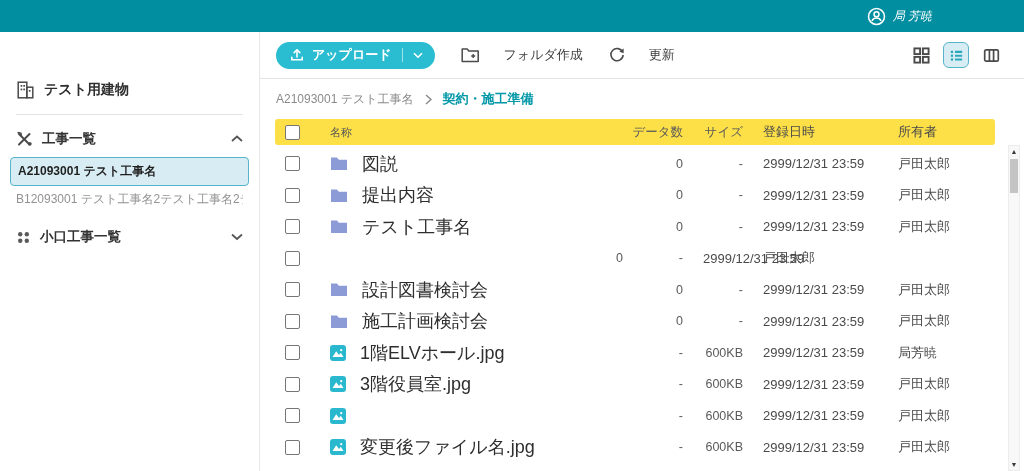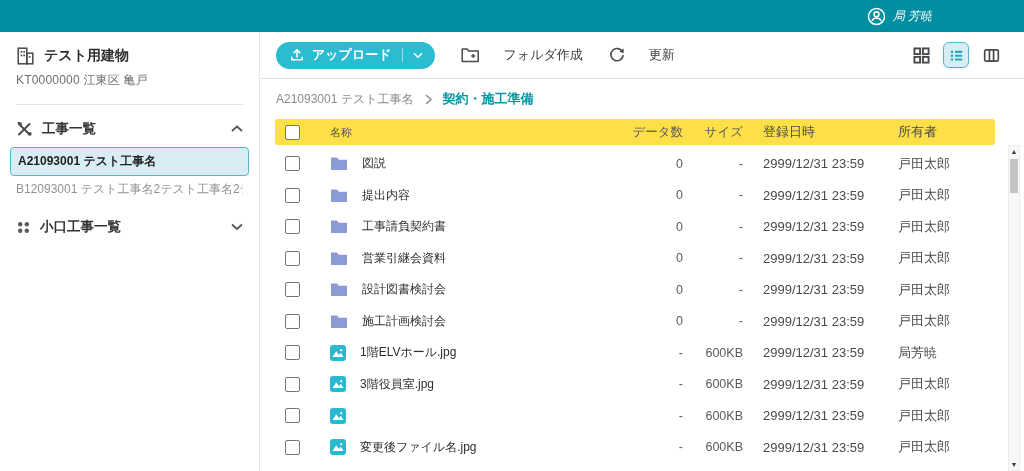--- a/index.html
+++ b/index.html
@@ -10,21 +10,21 @@
   .appbar { height:32px; background:#008EA0; display:flex; align-items:center;
     justify-content:flex-end; padding-right:92px;font-style:italic; }
   .userblock { display:flex; align-items:center; gap:7px; color:#fff; font-size:12px; }
 
   
   .content { display:flex; height:439px; }
   .sidebar { width:260px; border-right:1px solid #e8e8e8; background:#fff; flex:none; }
   .main { flex:1; position:relative; background:#fff; }
 
   
-  .bldg { padding:15px 16px 0 16px; }
+  .bldg { padding:15px 16px 0 16px;margin-top:34px; }
   .bldg-row { display:flex; align-items:center; gap:9px; }
   .bldg-title { font-size:14px; font-weight:bold; color:#2e2e2e; }
   .bldg-code { margin-top:7px; font-size:12px; color:#6e6e6e; letter-spacing:.2px; }
   .side-divider { border-bottom:1px solid #e3e3e3; margin-top:15px; }
   .side-section { display:flex; align-items:center; gap:9px; margin:15px 16px 9px 16px; }
   .side-section .lbl { font-size:13.5px; font-weight:bold; color:#333; }
   .side-section .chev { margin-left:auto; display:flex; }
   .side-item-selected { margin:2px 10px 5px 10px; padding:5px 7px; font-size:12px;
     font-weight:bold; color:#1f1f1f; background:#D8EDF3; border:1px solid #55B4C8;
     border-radius:4px; cursor:pointer; }
@@ -58,21 +58,21 @@
   .thead, .trow { display:grid;
     grid-template-columns:48px 300px 60px 60px 135px 117px; align-items:center; }
   .thead { height:26px; background:#fde047; border-radius:3px; font-size:11px;
     color:#555; margin-bottom:3px; }
   .trow { height:31.5px; cursor:pointer; }
   .cell-check { padding-left:10px; display:flex; }
   .checkbox { width:15px; height:15px; border:1.5px solid #767676; border-radius:2px;
     background:#fff; cursor:pointer; }
   .cell-name { padding-left:7px; display:flex; align-items:center; gap:14px;
     overflow:hidden; }
-  .name-text { font-size:12px; color:#2e2e2e; white-space:nowrap; }
+  .name-text { font-size:18px; color:#2e2e2e; white-space:nowrap; }
   .num { text-align:right; font-size:12.5px; color:#5a5a5a; }
   .cell-left { padding-left:20px; font-size:13px; color:#4a4a4a; white-space:nowrap; }
   .img-icon { width:16px; height:16px; border-radius:3px; background:#29B8CD;
     display:flex; align-items:center; justify-content:center; flex:none; }
 
   
   .scrollbar { position:absolute; right:4px; top:113px; bottom:0; width:12px;
     background:#f8f8f8; border:1px solid #ececec; cursor:pointer; }
   .sb-arrow { font-size:7px; color:#3a3a3a; text-align:center; line-height:11px;
     height:11px; user-select:none; }
@@ -109,21 +109,20 @@
             <rect x="10.8" y="6.2" width="6" height="10.6" fill="none" stroke="#4a4a4a" stroke-width="1.5"></rect>
             <rect x="4.6" y="4" width="1.7" height="1.7" fill="#4a4a4a"></rect>
             <rect x="7.3" y="4" width="1.7" height="1.7" fill="#4a4a4a"></rect>
             <rect x="4.6" y="7.6" width="1.7" height="1.7" fill="#4a4a4a"></rect>
             <rect x="7.3" y="7.6" width="1.7" height="1.7" fill="#4a4a4a"></rect>
             <rect x="12.8" y="9" width="1.7" height="1.7" fill="#4a4a4a"></rect>
           </svg>
         </span>
         <span class="bldg-title">テスト用建物</span>
       </div>
-      <div class="bldg-code">KT0000000 江東区 亀戸</div>
       <div class="side-divider"></div>
     </div>
 
     <div class="side-section">
       <span>
         <svg width="17" height="16" viewBox="0 0 17 16">
           <path d="M3 13.5 13.5 3" stroke="#4a4a4a" stroke-width="2" stroke-linecap="round"></path>
           <path d="M3 3 13.5 13.5" stroke="#4a4a4a" stroke-width="2" stroke-linecap="round"></path>
           <path d="M1.5 1.5 4.8 2.2 5.4 4.8" fill="none" stroke="#4a4a4a" stroke-width="1.6"></path>
           <rect x="12.2" y="11.2" width="3.3" height="3.3" rx="1" fill="#4a4a4a"></rect>
@@ -288,41 +287,32 @@
     <div class="cell-check">
               <span class="checkbox"></span>
             </div>
     <div class="cell-name">
       <span>
         <svg width="18" height="15" viewBox="0 0 18 15">
           <path d="M1 1.5h6l1.8 2.2H17V14H1z" fill="#8C9BD6"></path>
         </svg>
       </span>
 
-      <span class="name-text">工事請負契約書</span>
-    </div>
-    <div class="num">0</div>
-    <div class="num">-</div>
-    <div class="cell-left">2999/12/31 23:59</div>
-    <div class="cell-left">戸田太郎</div>
-  </div>
-
-  <div class="trow">
-    <div class="cell-check">
-              <span class="checkbox"></span>
-            </div>
-    <div class="cell-name">
-      <span>
-        <svg width="18" height="15" viewBox="0 0 18 15">
-          <path d="M1 1.5h6l1.8 2.2H17V14H1z" fill="#8C9BD6"></path>
-        </svg>
-      </span>
-
-      <span class="name-text">営業引継会資料</span>
-    </div>
+      <span class="name-text">テスト工事名</span>
+    </div>
+    <div class="num">0</div>
+    <div class="num">-</div>
+    <div class="cell-left">2999/12/31 23:59</div>
+    <div class="cell-left">戸田太郎</div>
+  </div>
+
+  <div class="trow">
+    <div class="cell-check">
+              <span class="checkbox"></span>
+            </div>
     <div class="num">0</div>
     <div class="num">-</div>
     <div class="cell-left">2999/12/31 23:59</div>
     <div class="cell-left">戸田太郎</div>
   </div>
 
   <div class="trow">
     <div class="cell-check">
               <span class="checkbox"></span>
             </div>

